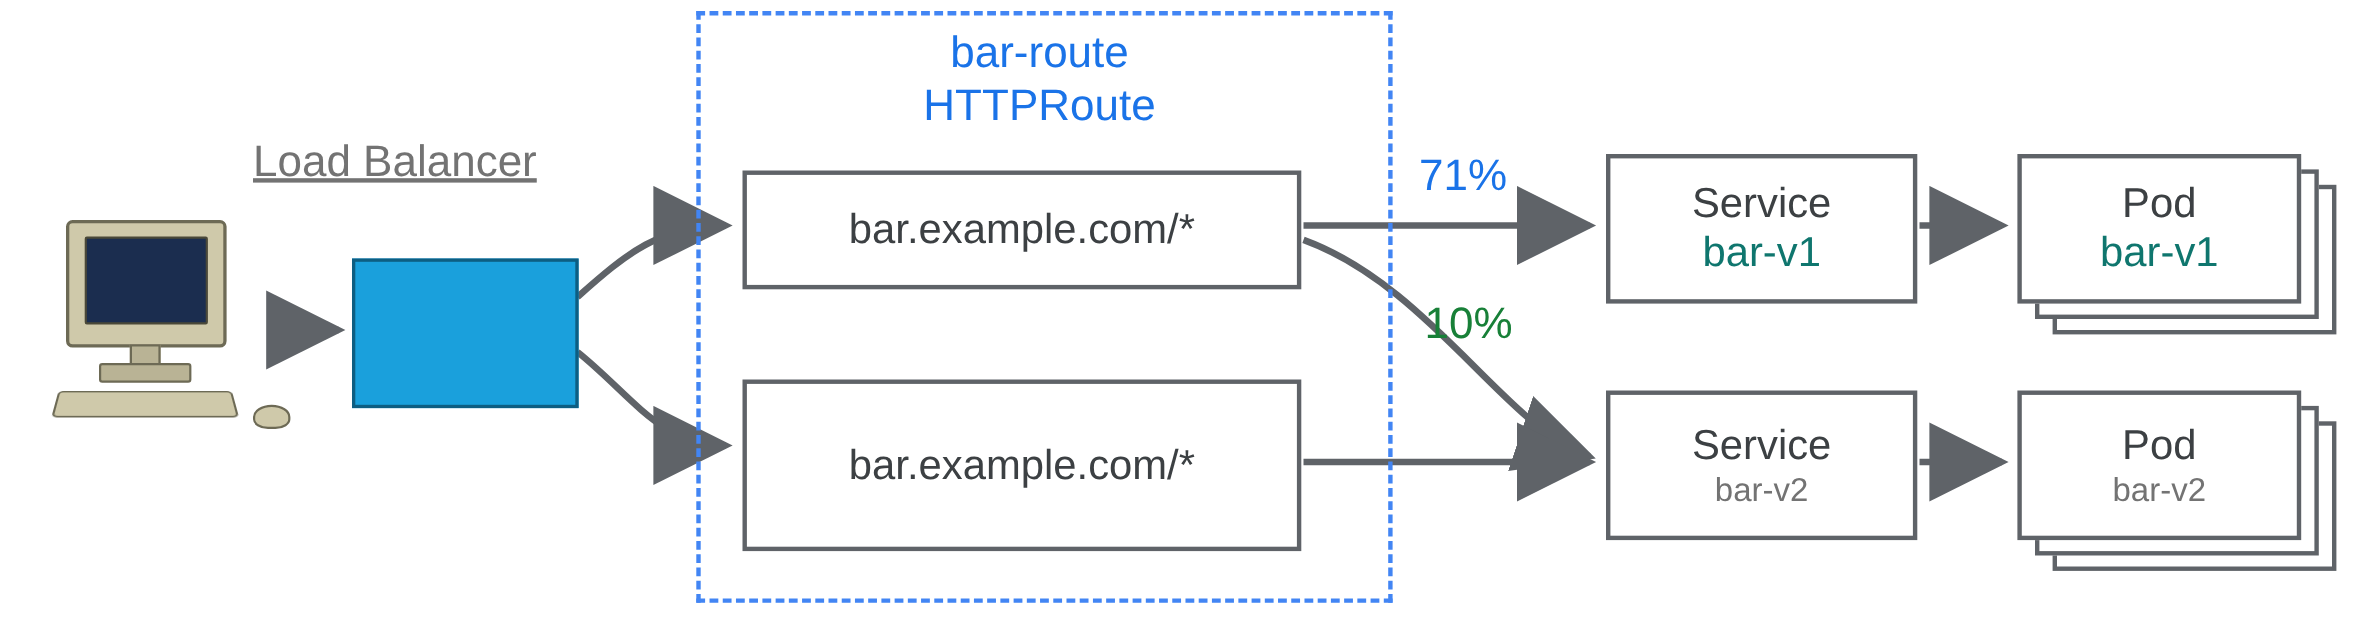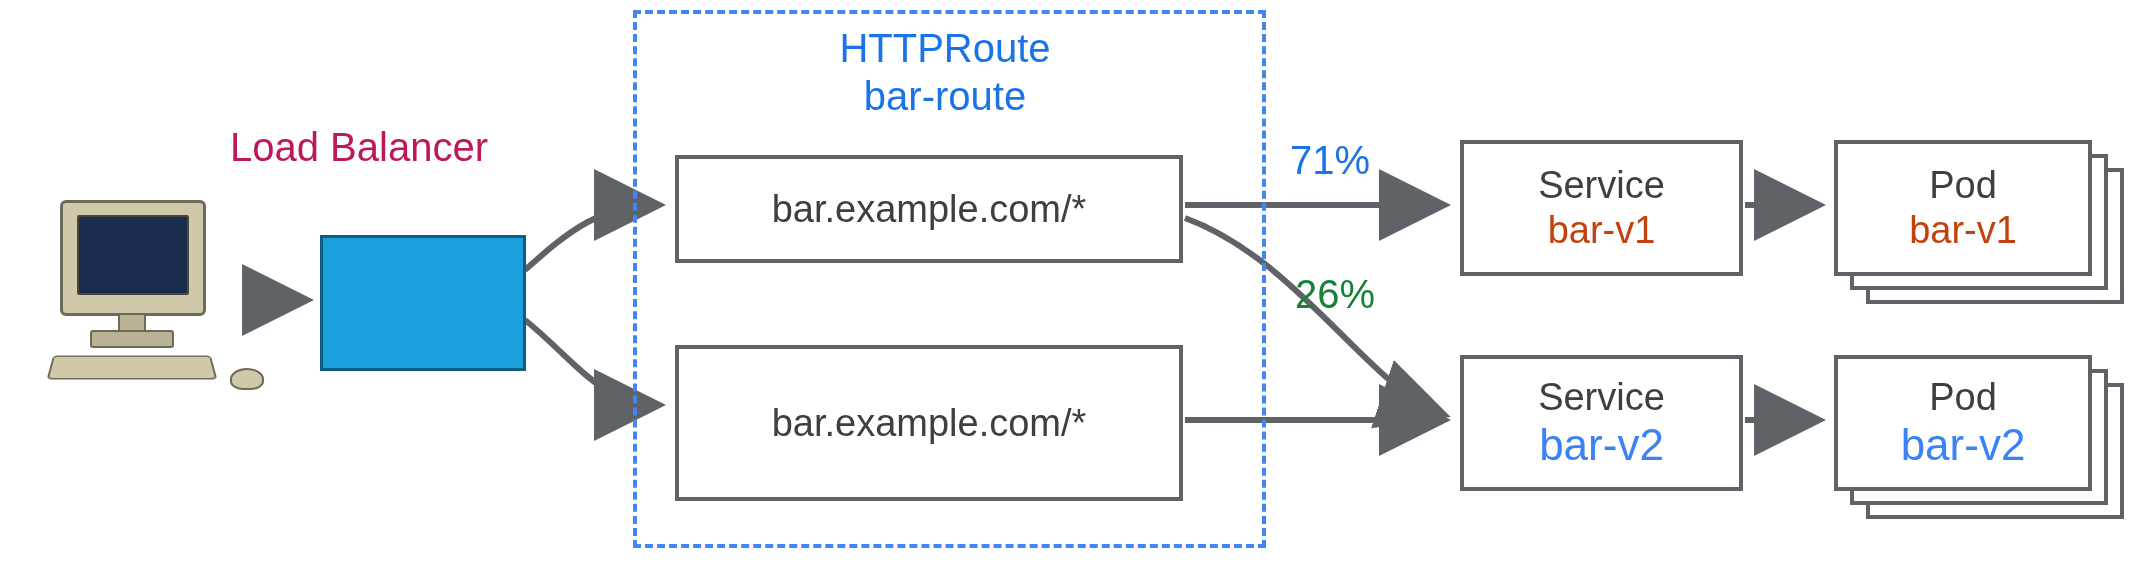--- a/index.html
+++ b/index.html
@@ -29,25 +29,25 @@
   }
   .dashed-box {
     position: absolute;
     border: 4px dashed #4285f4;
   }
   .stack {
     position: absolute;
     background: #fff;
     border: 4px solid #5f6368;
   }
-  .title-dark { color: #be185d; font-size: 40px; font-weight: 500; }
+  .title-dark { color: #737373; font-size: 40px; font-weight: 500; text-decoration: underline; }
   .route-title-blue { color:#1a73e8; font-size:40px; font-weight:500; text-align:center; line-height:1.2;}
   .txt-dark { color:#3c4043; font-size:38px; font-weight:500; }
-  .txt-blue { color:#c2410c; font-size:38px; font-weight:500; }
-  .txt-green{ color:#3b82f6; font-size:44px; font-weight:500; }
+  .txt-blue { color:#0f766e; font-size:38px; font-weight:500; }
+  .txt-green{ color:#737373; font-size:30px; font-weight:500; }
   .pct-blue { color:#1a73e8; font-size:40px; font-weight:500; position:absolute;}
   .pct-green{ color:#188038; font-size:40px; font-weight:500; position:absolute;}
 
   
   .client { position:absolute; width:180px; height:190px; }
   .monitor-frame { position:absolute; left:20px; top:0; width:140px; height:110px;
     background:#cfc9aa; border:3px solid #6d6a55; border-radius:6px; }
   .monitor-screen { position:absolute; left:14px; top:12px; right:14px; bottom:18px;
     background:#1b2d4f; border:2px solid #4a4838; border-radius:2px;}
   .monitor-stand { position:absolute; left:78px; top:113px; width:24px; height:20px; background:#b9b395; border:2px solid #6d6a55;}
@@ -107,34 +107,34 @@
   <div class="monitor-base"></div>
   <div class="keyboard"></div>
   <div class="mouse"></div>
 </div>
 
 <div class="lb" style="left:320px; top:235px;"></div>
 
 <div class="dashed-box" style="left:633px; top:10px; width:625px; height:530px;"></div>
 
 <div class="label route-title-blue" style="left:790px; top:24px; width:310px;">
+  <div>bar-route</div>
   <div>HTTPRoute</div>
-  <div>bar-route</div>
 </div>
 
 <div class="box" style="left:675px; top:155px; width:500px; height:100px;">
   <div class="txt-dark">bar.example.com/*</div>
 </div>
 
 <div class="box" style="left:675px; top:345px; width:500px; height:148px;">
   <div class="txt-dark">bar.example.com/*</div>
 </div>
 
 <div class="pct-blue" style="left:1290px; top:138px;">71%</div>
-<div class="pct-green" style="left:1295px; top:272px;">26%</div>
+<div class="pct-green" style="left:1295px; top:272px;">10%</div>
 
 <div class="box" style="left:1460px; top:140px; width:275px; height:128px;">
   <div class="txt-dark">Service</div>
   <div class="txt-blue">bar-v1</div>
 </div>
 
 <div class="box" style="left:1460px; top:355px; width:275px; height:128px;">
   <div class="txt-dark">Service</div>
   <div class="txt-green">bar-v2</div>
 </div>

